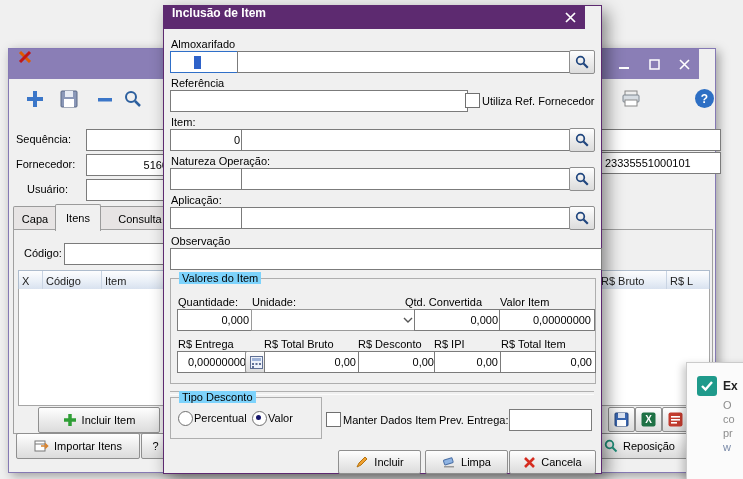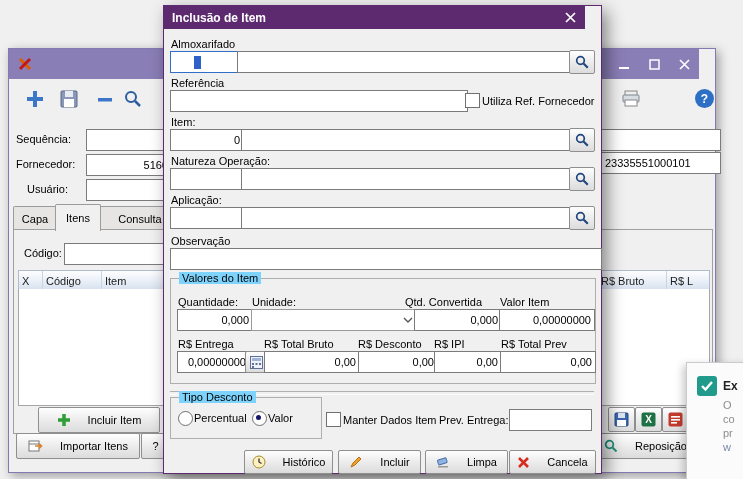--- a/index.html
+++ b/index.html
@@ -1,34 +1,34 @@
 <!DOCTYPE html>
 <html><head>
 <meta charset="utf-8">
 <style>
   html,body{margin:0;padding:0}
   body{position:relative;width:743px;height:479px;overflow:hidden;background:#f0f0f0;
        font-family:"Liberation Sans",sans-serif;font-size:11px;color:#000}
   .win{position:absolute;background:#f0f0f0}
   .main-win{border:1px solid #8579b4;box-shadow:3px 3px 10px rgba(0,0,0,.35)}
   .modal-win{border:1px solid #5d2a70;box-shadow:5px 6px 16px rgba(0,0,0,.45);z-index:10}
-  .titlebar{position:absolute;left:0;top:0;right:16px;display:flex;align-items:center;color:#fff;overflow:hidden}
+  .titlebar{position:absolute;left:0;top:0;right:16px;display:flex;align-items:flex-start;color:#fff;overflow:hidden}
   .main-titlebar{height:30px;background:#8a7eb6}
   .modal-titlebar{height:23px;background:#5d2a70}
   .tb-title{font-size:12px;font-weight:bold;margin-left:6px;white-space:nowrap}
   .tb-icon{margin-left:8px;display:flex;align-items:center}
   .win-ctrls{margin-left:auto;display:flex;height:100%}
   .win-ctrl{width:30px;display:flex;align-items:center;justify-content:center;cursor:default}
   .label{position:absolute;white-space:nowrap}
   .input{position:absolute;background:#fff;border:1px solid #7b7b7b;display:flex;align-items:center;
          padding:0 3px;font-size:11px;overflow:hidden;white-space:nowrap}
   .input.num{justify-content:flex-end}
   .input.focus{border-color:#2f6fc8}
   .sel-caret{display:inline-block;width:7px;height:13px;background:#2e62c9;margin-left:20px}
-  .btn{position:absolute;display:flex;align-items:center;justify-content:center;gap:17px;
+  .btn{position:absolute;display:flex;align-items:center;justify-content:center;gap:5px;
        background:linear-gradient(#fefefe,#ececec 50%,#dcdcdc);border:1px solid #8f8f8f;
        border-radius:2px;font-size:11px;cursor:default;white-space:nowrap}
   .ibtn{position:absolute;display:flex;align-items:center;justify-content:center;cursor:default}
   .fieldset{position:absolute;border:1px solid #aeaeae}
   .legend{position:absolute;background:#7dd3fc;padding:0 3px;white-space:nowrap}
   .tab{position:absolute;background:#e7e4e4;border:1px solid #9b9b9b;border-bottom:none;
        border-radius:2px 2px 0 0;display:flex;align-items:center;justify-content:center;cursor:default}
   .tab.active{background:#f0f0f0;z-index:3}
   .panel{position:absolute;background:#f0f0f0;border:1px solid #a0a0a0}
   .thead{position:absolute;display:flex;background:linear-gradient(#fdfdfe,#e9eff7 55%,#d6e0ee);
@@ -322,21 +322,21 @@
     <span>0,000</span>
   </div>
   <div class="input num" style="left:335px;top:303px;width:88px;height:20px">
     <span>0,00000000</span>
   </div>
 
   <span class="label" style="left:14px;top:332px">R$ Entrega</span>
   <span class="label" style="left:100px;top:332px">R$ Total Bruto</span>
   <span class="label" style="left:194px;top:332px">R$ Desconto</span>
   <span class="label" style="left:270px;top:332px">R$ IPI</span>
-  <span class="label" style="left:337px;top:332px">R$ Total Prev</span>
+  <span class="label" style="left:337px;top:332px">R$ Total Item</span>
 
   <div class="input num" style="left:13px;top:345px;width:66px;height:20px;padding:0 2px">
     <span>0,00000000</span>
   </div>
   <div class="btn" style="left:81px;top:345px;width:20px;height:20px">
     <svg width="13" height="13">
         <rect x="0.5" y="0.5" width="12" height="12" fill="#eef2fa" stroke="#5f6f94"></rect>
         <rect x="2" y="2" width="9" height="3" fill="#9fb3d8"></rect>
         <rect x="2" y="7" width="2" height="2" fill="#5f6f94"></rect>
         <rect x="5.5" y="7" width="2" height="2" fill="#5f6f94"></rect>
@@ -368,27 +368,20 @@
   <span class="label" style="left:104px;top:406px">Valor</span>
 
   <span class="checkbox" style="left:162px;top:406px"></span>
   <span class="label" style="left:179px;top:408px">Manter Dados Item</span>
 
   <span class="label" style="left:275px;top:408px">Prev. Entrega:</span>
   <div class="input" style="left:345px;top:403px;width:75px;height:20px">
     <span></span>
   </div>
 
-  <div class="btn" style="left:80px;top:444px;width:87px;height:22px">
-    <svg width="14" height="14">
-        <circle cx="7" cy="7" r="6" fill="#fdf0c0" stroke="#a98a2a"></circle>
-        <path d="M7 3.5 V7 L9.5 8.5" stroke="#333" stroke-width="1.3" fill="none"></path>
-      </svg>
-    <span>Histórico</span>
-  </div>
   <div class="btn" style="left:174px;top:444px;width:81px;height:22px">
     <svg width="14" height="14">
         <path d="M2 12 L4 8 L10 2 L12 4 L6 10 Z" fill="#f0a030" stroke="#b4720e"></path>
       </svg>
     <span>Incluir</span>
   </div>
   <div class="btn" style="left:345px;top:444px;width:85px;height:22px">
     <svg width="13" height="13">
         <path d="M2 2 L11 11 M11 2 L2 11" stroke="#d62c20" stroke-width="2.6"></path>
       </svg>

